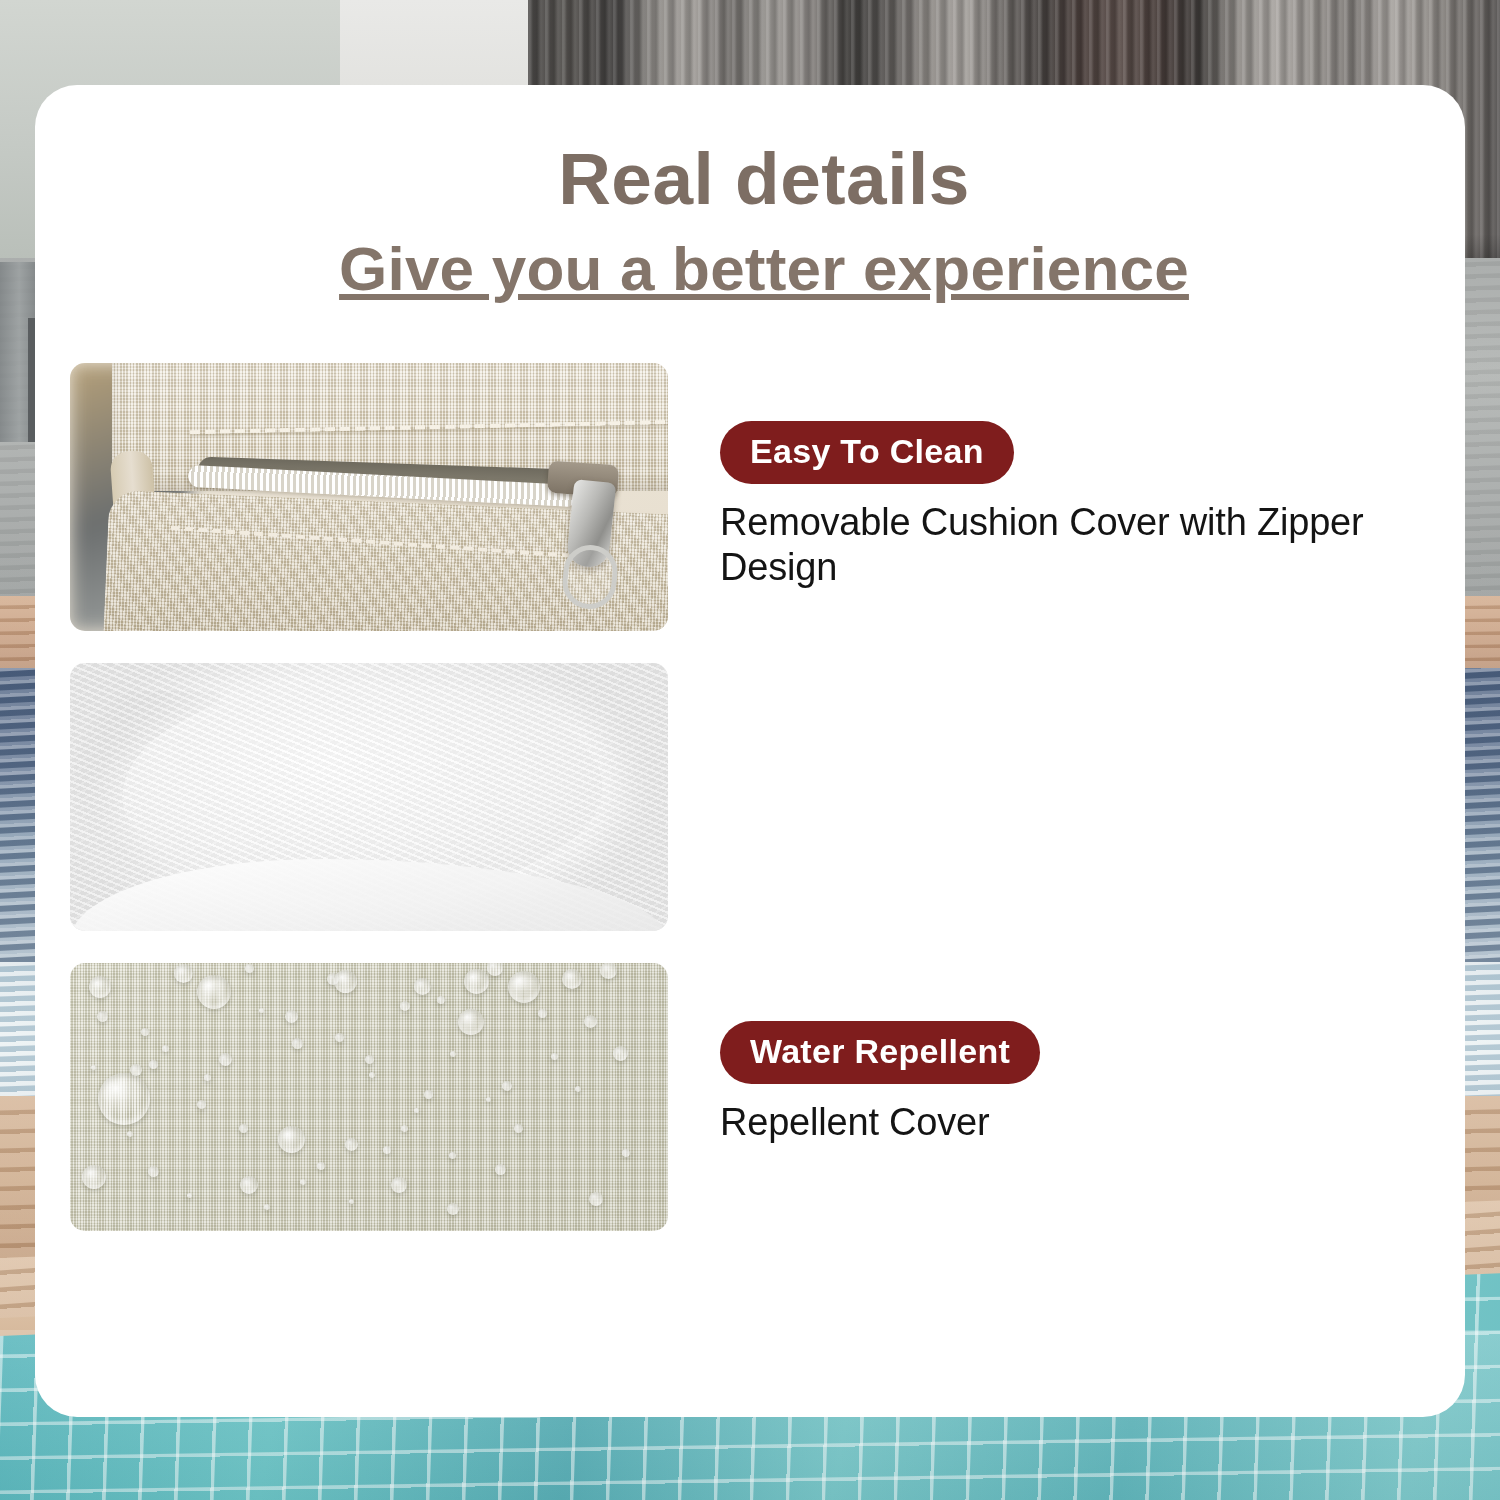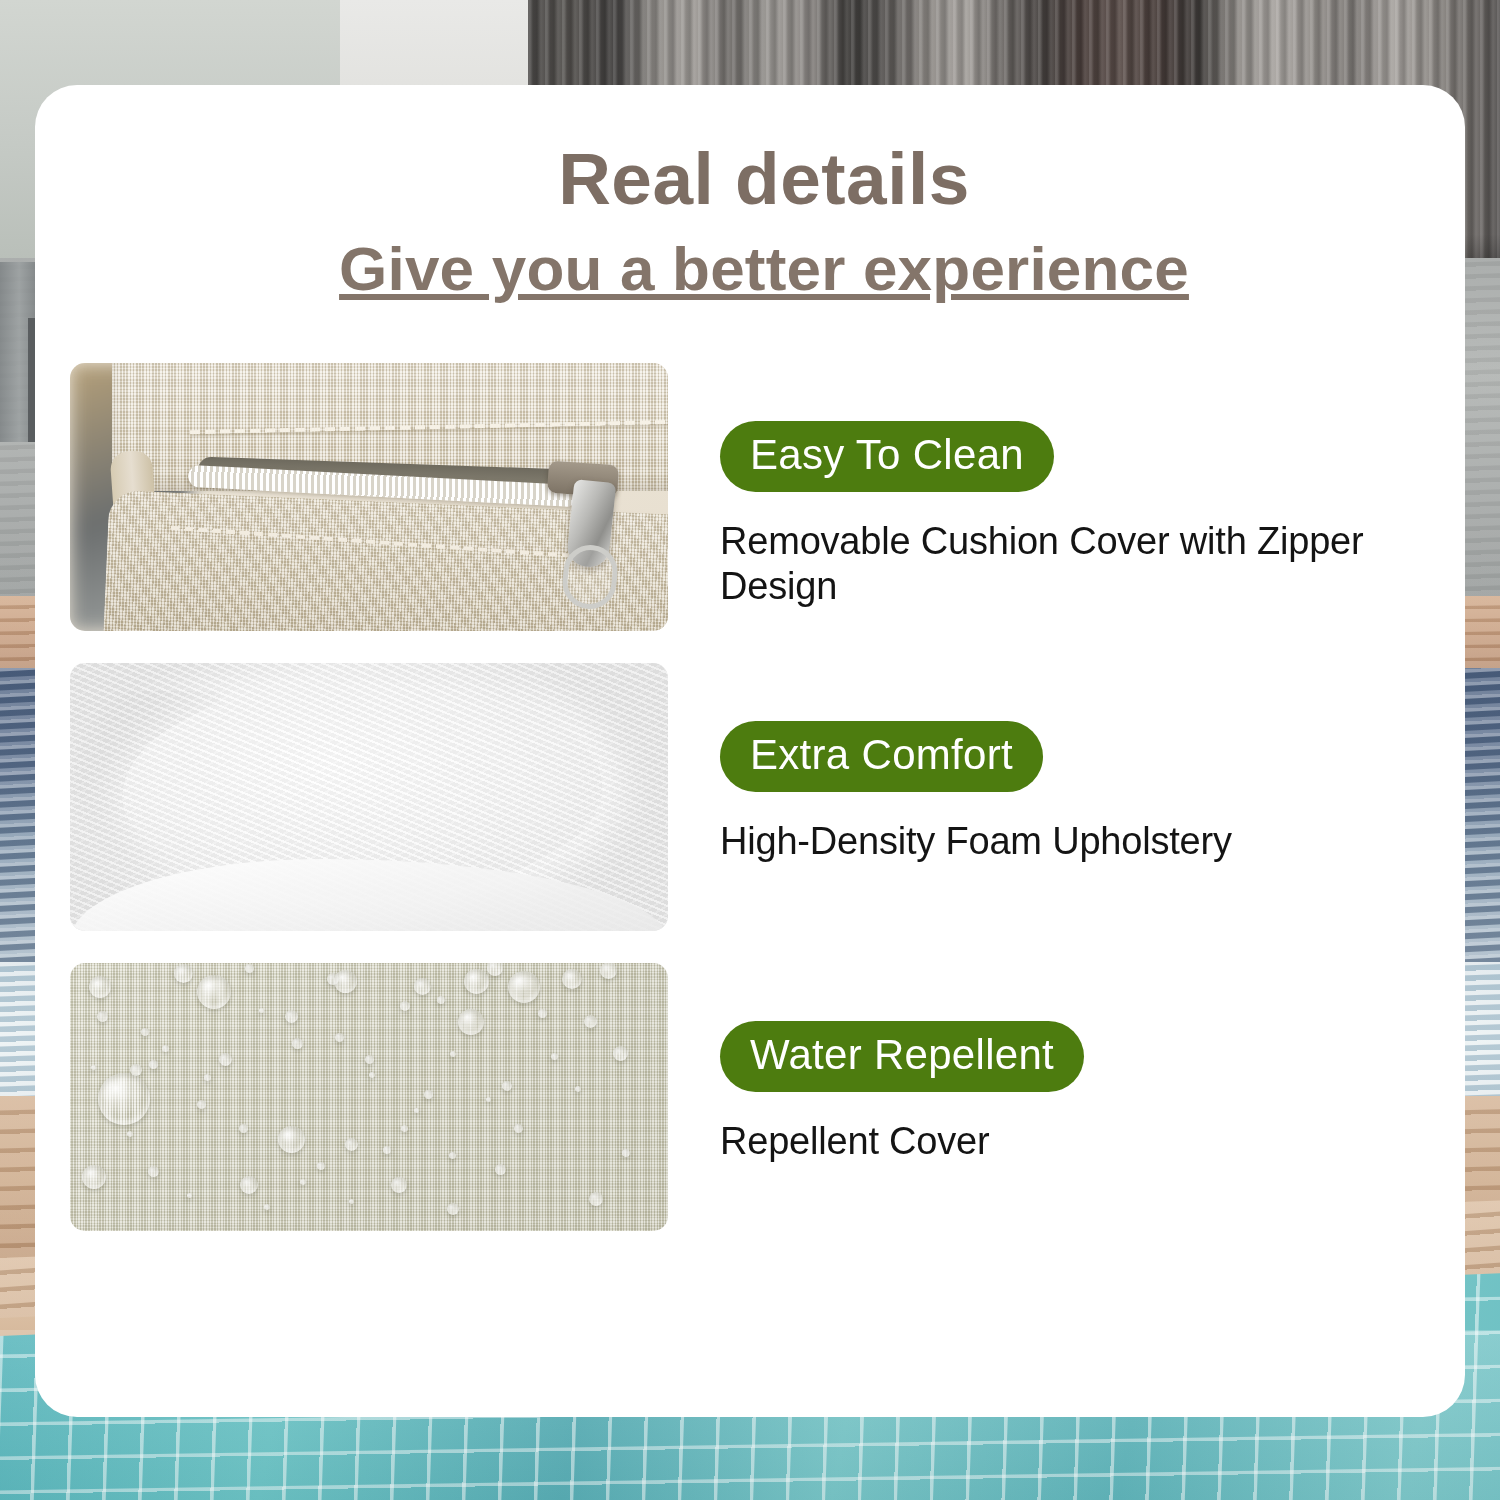--- a/index.html
+++ b/index.html
@@ -254,31 +254,31 @@
     position: relative;
   }
 
   .feature-text {
     flex: 1;
     padding-left: 52px;
     padding-top: 58px;
   }
   .badge {
     display: inline-block;
-    background: #4d7c0f;
+    background: #7f1d1d;
     color: #ffffff;
-    font-size: 42px;
-    font-weight: normal;
+    font-size: 34px;
+    font-weight: bold;
     letter-spacing: 0.3px;
     padding: 13px 30px 16px 30px;
     border-radius: 40px;
     line-height: 1;
   }
   .desc {
-    margin-top: 27px;
+    margin-top: 16px;
     font-size: 38px;
     color: #141414;
     line-height: 1.2;
     letter-spacing: -0.2px;
   }
 
   
   .ph-zip { background: linear-gradient(160deg, #efe9dd 0%, #e6ddcd 100%); }
   .zip-blurbg {
     position: absolute; left: 0; top: 0; width: 120px; height: 268px;
@@ -457,24 +457,20 @@
         </div>
       </div>
 
       <div class="feature-row" data-interactable="false">
         <div class="photo ph-fiber" data-interactable="false">
           <div class="fiber-shadow-l" data-interactable="false"></div>
           <div class="fiber-shadow-t" data-interactable="false"></div>
           <div class="fiber-mound" data-interactable="false"></div>
           <div class="fiber-wisps" data-interactable="false"></div>
           <div class="fiber-fold-b" data-interactable="false"></div>
-        </div>
-        <div class="feature-text" data-interactable="false">
-          <div class="badge" data-interactable="false">Extra Comfort</div>
-          <div class="desc" data-interactable="false">High-Density Foam Upholstery</div>
         </div>
       </div>
 
       <div class="feature-row" data-interactable="false">
         <div class="photo ph-water" id="water-photo" data-interactable="false">
             <div class="drop" data-interactable="false" style="left: calc(5% - 11px); top: calc(9% - 11px); width: 22px; height: 22px;"></div>
             <div class="drop" data-interactable="false" style="left: calc(5.5% - 5.5px); top: calc(20% - 5.5px); width: 11px; height: 11px;"></div>
             <div class="drop" data-interactable="false" style="left: calc(12.5% - 4px); top: calc(26% - 4px); width: 8px; height: 8px;"></div>
             <div class="drop" data-interactable="false" style="left: calc(19% - 9.5px); top: calc(4% - 9.5px); width: 19px; height: 19px;"></div>
             <div class="drop" data-interactable="false" style="left: calc(24% - 17px); top: calc(11% - 17px); width: 34px; height: 34px;"></div>

